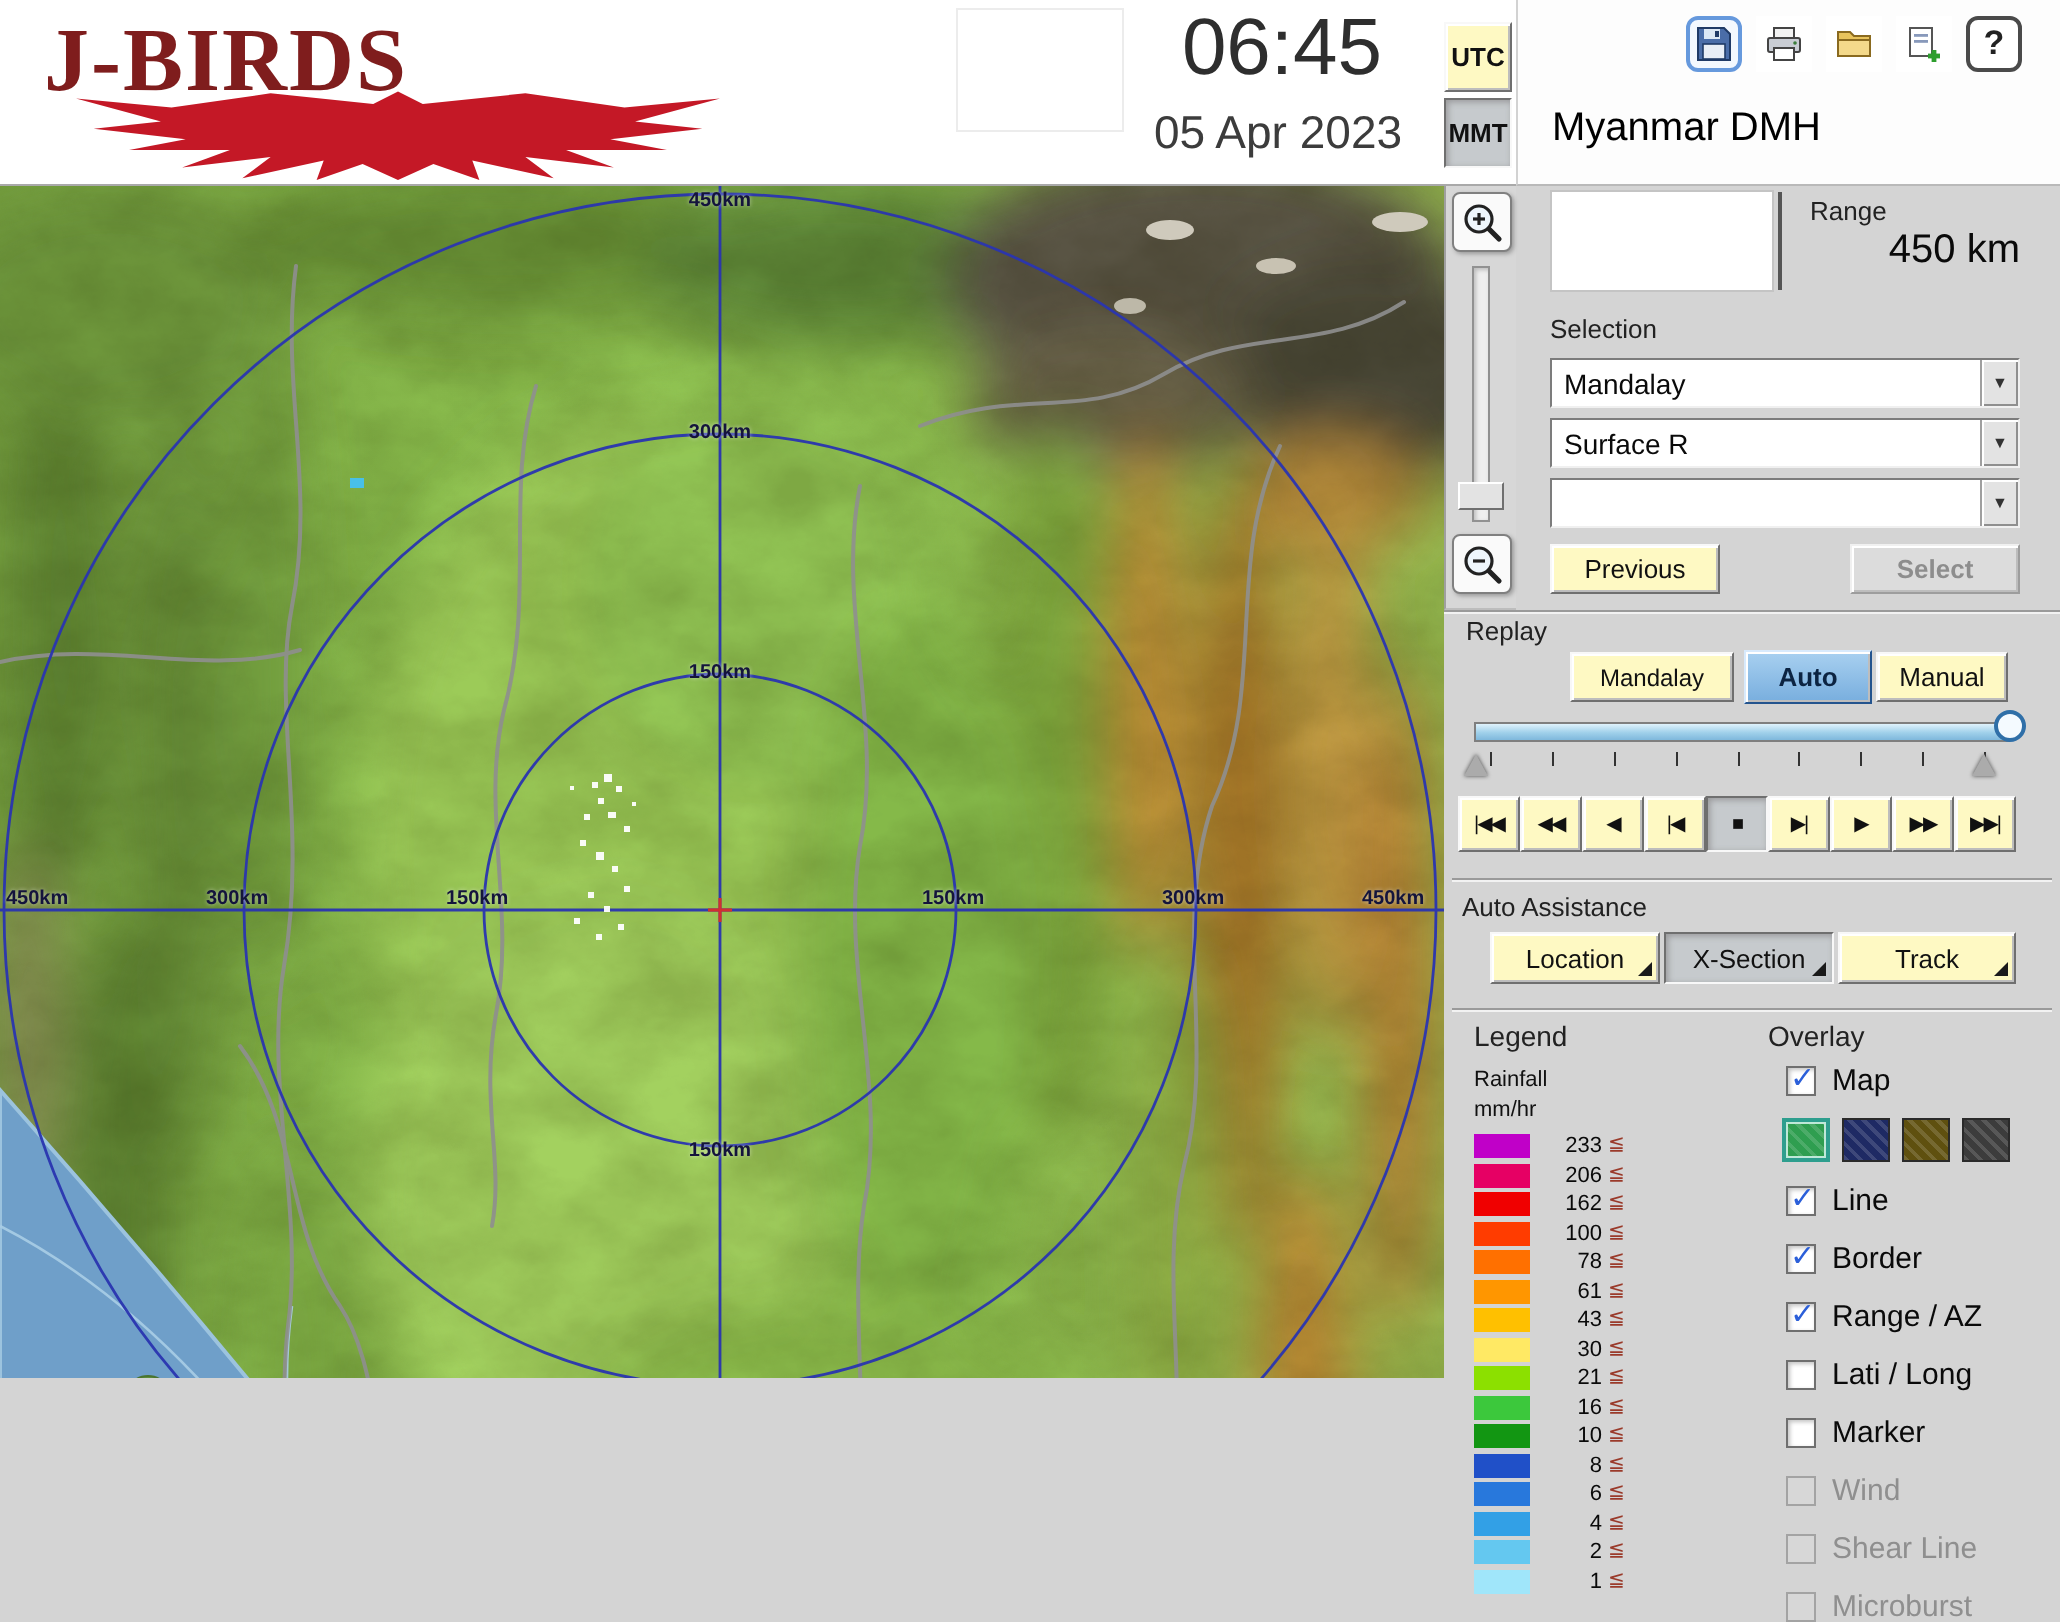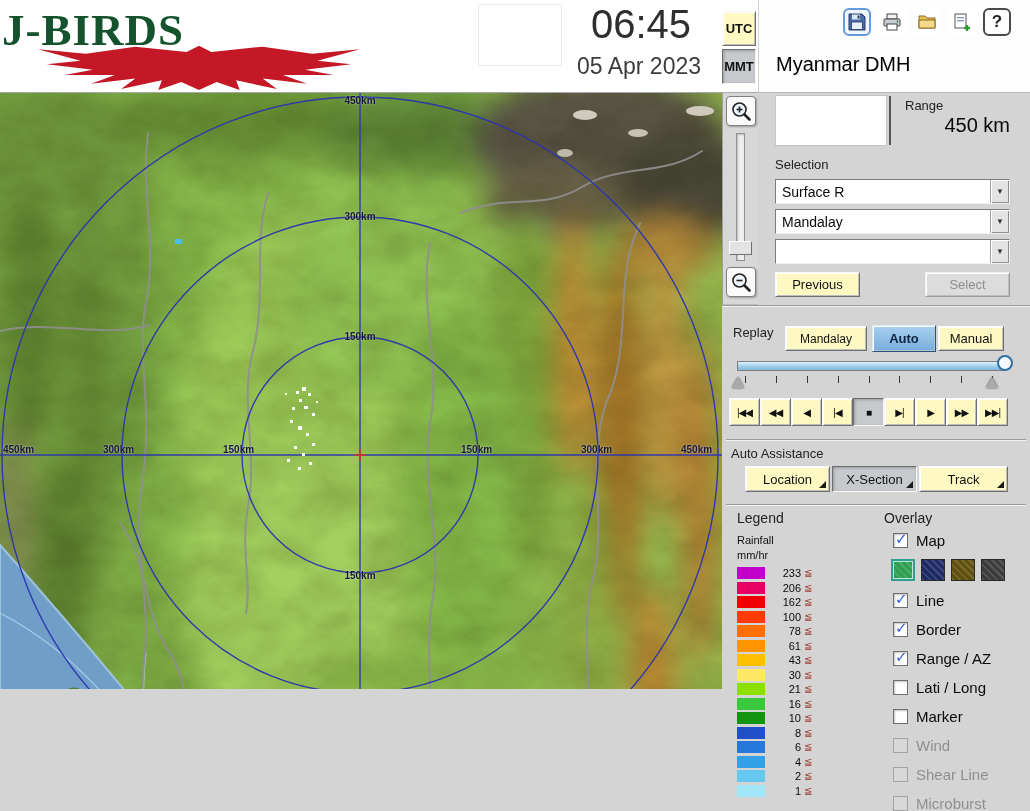--- a/index.html
+++ b/index.html
@@ -4,21 +4,21 @@
 <style>
   * { margin:0; padding:0; box-sizing:border-box; }
   html,body { width:1030px; height:811px; overflow:hidden; }
   body { font-family:"Liberation Sans","DejaVu Sans",sans-serif; background:#d4d4d4; }
   button { font-family:inherit; }
 
   .app { position:relative; width:1030px; height:811px; background:#d4d4d4; }
 
   
   .header { position:absolute; left:0; top:0; width:758px; height:93px; background:#fff; border-bottom:1px solid #a9a9a9; }
-  .logo-title { position:absolute; left:2px; top:4px; font-family:"Liberation Serif","DejaVu Serif",serif; font-weight:bold; font-size:45px; color:#14532d; letter-spacing:1px; }
+  .logo-title { position:absolute; left:22px; top:4px; font-family:"Liberation Serif","DejaVu Serif",serif; font-weight:bold; font-size:45px; color:#7f1d1d; letter-spacing:1px; }
   .logo-tag { position:absolute; left:214px; top:9px; color:#d01225; font-weight:bold; font-size:15px; line-height:17px; letter-spacing:-0.2px; }
   .logo-tag .l2 { word-spacing:7px; }
   .eagle { position:absolute; left:10px; top:44px; width:378px; height:46px; }
   .blank-box { position:absolute; left:478px; top:4px; width:84px; height:62px; background:#fff; border:1px solid #ececec; }
   .time { position:absolute; left:566px; top:2px; width:150px; text-align:center; font-size:40px; color:#2e2e2e; }
   .date { position:absolute; left:556px; top:53px; width:166px; text-align:center; font-size:23px; color:#3c3c3c; }
   .tz-btn { position:absolute; left:722px; width:34px; height:35px; font-size:12px; font-weight:bold; }
 
   
   .btn3d { background:#fef9c3; border:1px solid; border-color:#f8f8f8 #6f6f6f #6f6f6f #f8f8f8;
@@ -52,27 +52,27 @@
   .range-label { position:absolute; left:147px; top:5px; font-size:13px; color:#222; }
   .range-value { position:absolute; left:137px; top:21px; width:115px; text-align:right; font-size:20px; color:#0a0a0a; }
   .sel-label { position:absolute; left:17px; top:64px; font-size:13px; color:#222; }
   .dd-list { position:absolute; left:17px; top:86px; width:235px; }
   .dd { position:relative; height:25px; background:#fff; border:1px solid; border-color:#7c7c7c #f0f0f0 #f0f0f0 #7c7c7c; display:flex; align-items:stretch; margin-bottom:5px; }
   .dd-value { flex:1; padding-left:6px; font-size:14px; color:#0a0a0a; display:flex; align-items:center; }
   .dd-btn { width:19px; background:#e3e3e3; border-left:1px solid #9f9f9f; box-shadow:inset 1px 1px 0 #fff, inset -1px -1px 0 #8f8f8f; display:flex; align-items:center; justify-content:center; }
   .dd-btn::after { content:"▼"; font-size:8px; color:#333; }
   .prev-btn { position:absolute; left:17px; top:179px; width:85px; height:25px; }
   .select-btn { position:absolute; left:167px; top:179px; width:85px; height:25px; }
-  .select-btn.disabled { color:#8d8d8d; background:#dcdcdc; border-color:#f0f0f0 #9d9d9d #9d9d9d #f0f0f0; }
+  .select-btn.disabled { color:#8d8d8d; background:#dcdcdc; border-color:#f0f0f0 #9d9d9d #9d9d9d #f0f0f0;font-weight:bold; }
 
   
   .panel-lower { position:absolute; left:722px; top:305px; width:308px; height:506px; border-top:1px solid #9a9a9a; box-shadow:inset 0 1px 0 #f2f2f2; overflow:hidden; }
   .sep { position:absolute; left:4px; right:4px; height:2px; border-top:1px solid #9a9a9a; border-bottom:1px solid #f2f2f2; }
   .sep1 { top:133px; } .sep2 { top:198px; }
-  .replay-label { position:absolute; left:11px; top:19px; font-size:13px; color:#222; }
+  .replay-label { position:absolute; left:11px; top:2px; font-size:13px; color:#222; }
   .bookmark-btn { position:absolute; left:63px; top:20px; width:82px; height:25px; font-size:12px; }
   .auto-btn { position:absolute; left:150px; top:19px; width:64px; height:27px; }
   .auto-btn.selected { background:linear-gradient(#a8d0f0,#78aede); border-color:#d8eafc #24548e #24548e #d8eafc; color:#0c2442; font-weight:bold; }
   .manual-btn { position:absolute; left:216px; top:20px; width:66px; height:25px; }
   .slider-track { position:absolute; left:15px; top:55px; width:268px; height:10px; background:linear-gradient(#dff2fc,#9fd0ea 55%,#7fb8dc); border:1px solid #7f7f7f; }
   .slider-thumb { position:absolute; top:49px; width:16px; height:16px; border-radius:50%; background:#f4faff; border:2px solid #2f6fa8; }
   .slider-ticks { position:absolute; left:23px; top:70px; width:248px; display:flex; justify-content:space-between; }
   .tick { width:1px; height:7px; background:#333; }
   .tri { position:absolute; top:71px; width:0; height:0; border-left:6px solid transparent; border-right:6px solid transparent; border-bottom:11px solid #ababab; filter:drop-shadow(0 0 1px #444); }
   .tri-left { left:10px; } .tri-right { left:264px; }
@@ -311,27 +311,27 @@
   </div>
 
   <div class="panel-sel">
     <div class="range-white-box"></div>
     <div class="range-divider"></div>
     <div class="range-label">Range</div>
     <div class="range-value">450 km</div>
     <div class="sel-label">Selection</div>
     <div class="dd-list">
         <div class="dd">
-    <span class="dd-value">Surface R</span>
+    <span class="dd-value">Mandalay</span>
     <span class="dd-btn">
             <span></span>
           </span>
   </div>
         <div class="dd">
-    <span class="dd-value">Mandalay</span>
+    <span class="dd-value">Surface R</span>
     <span class="dd-btn">
             <span></span>
           </span>
   </div>
         <div class="dd">
     <span class="dd-value"></span>
     <span class="dd-btn">
             <span></span>
           </span>
   </div>

